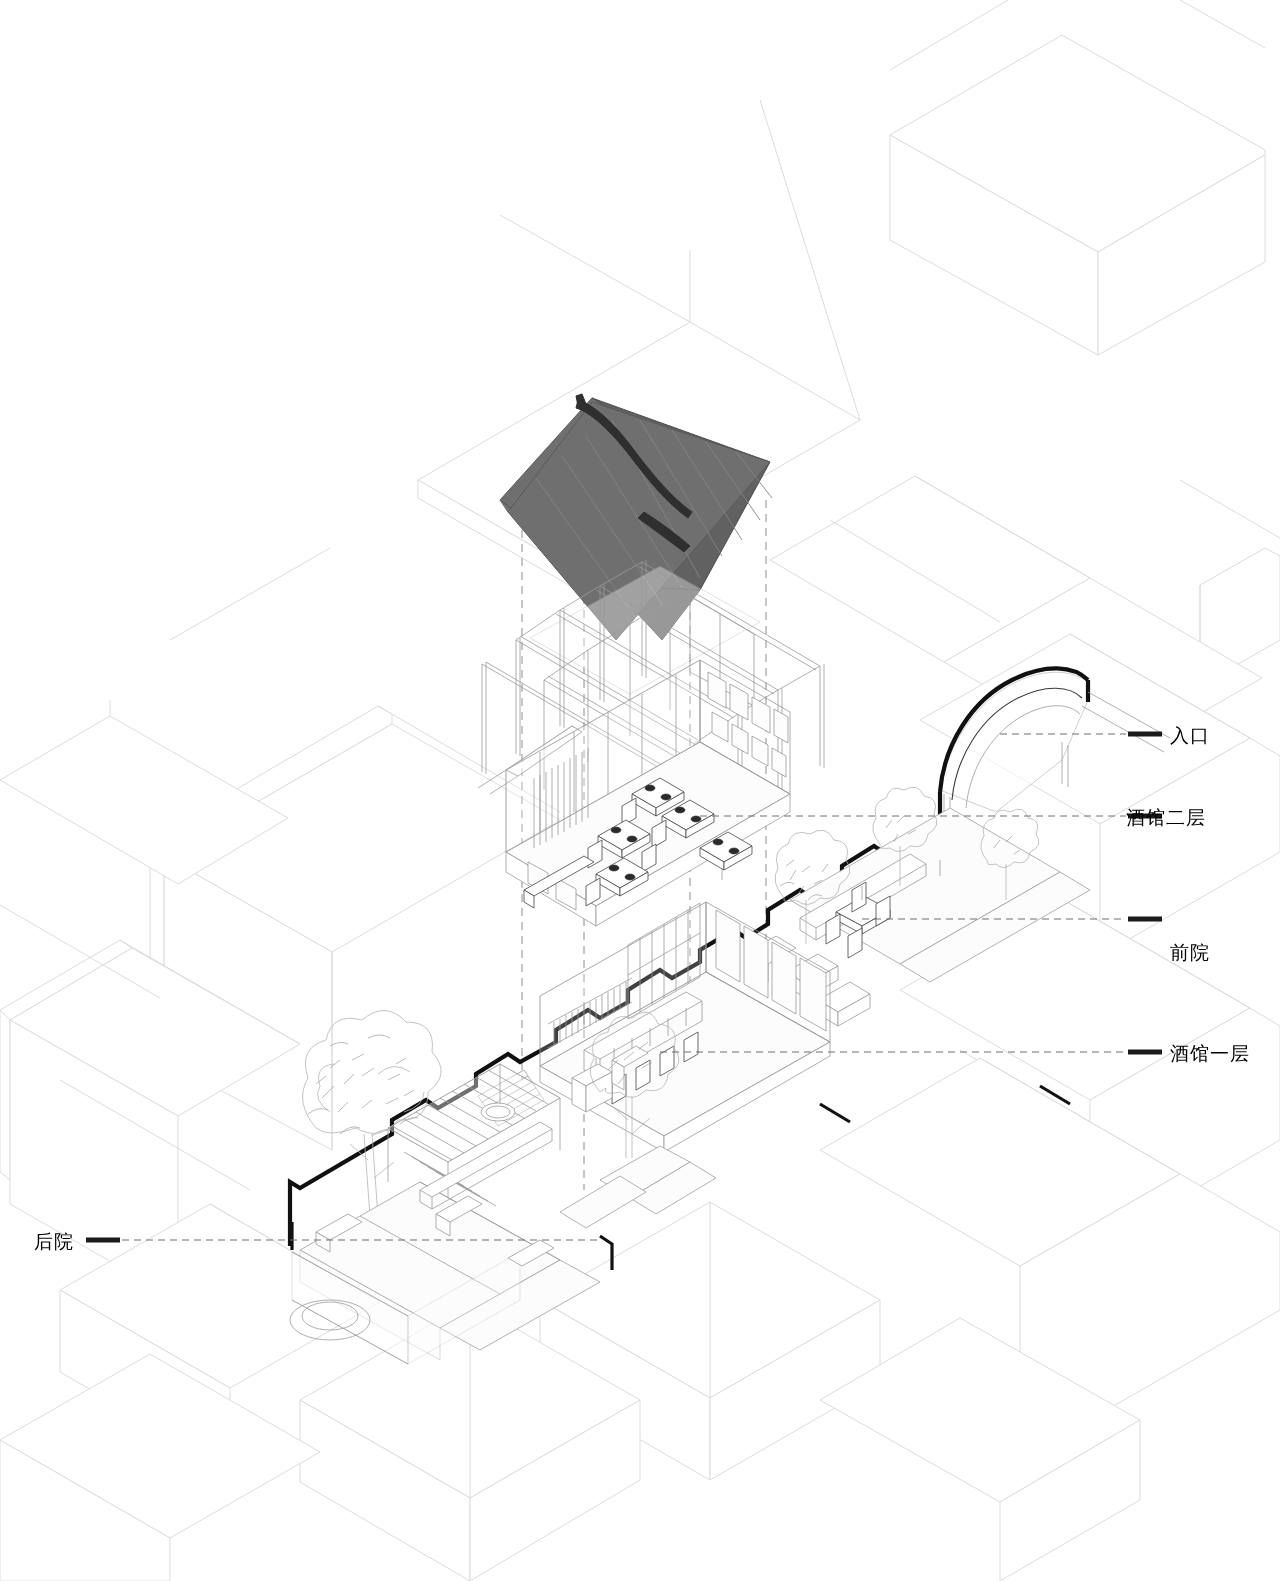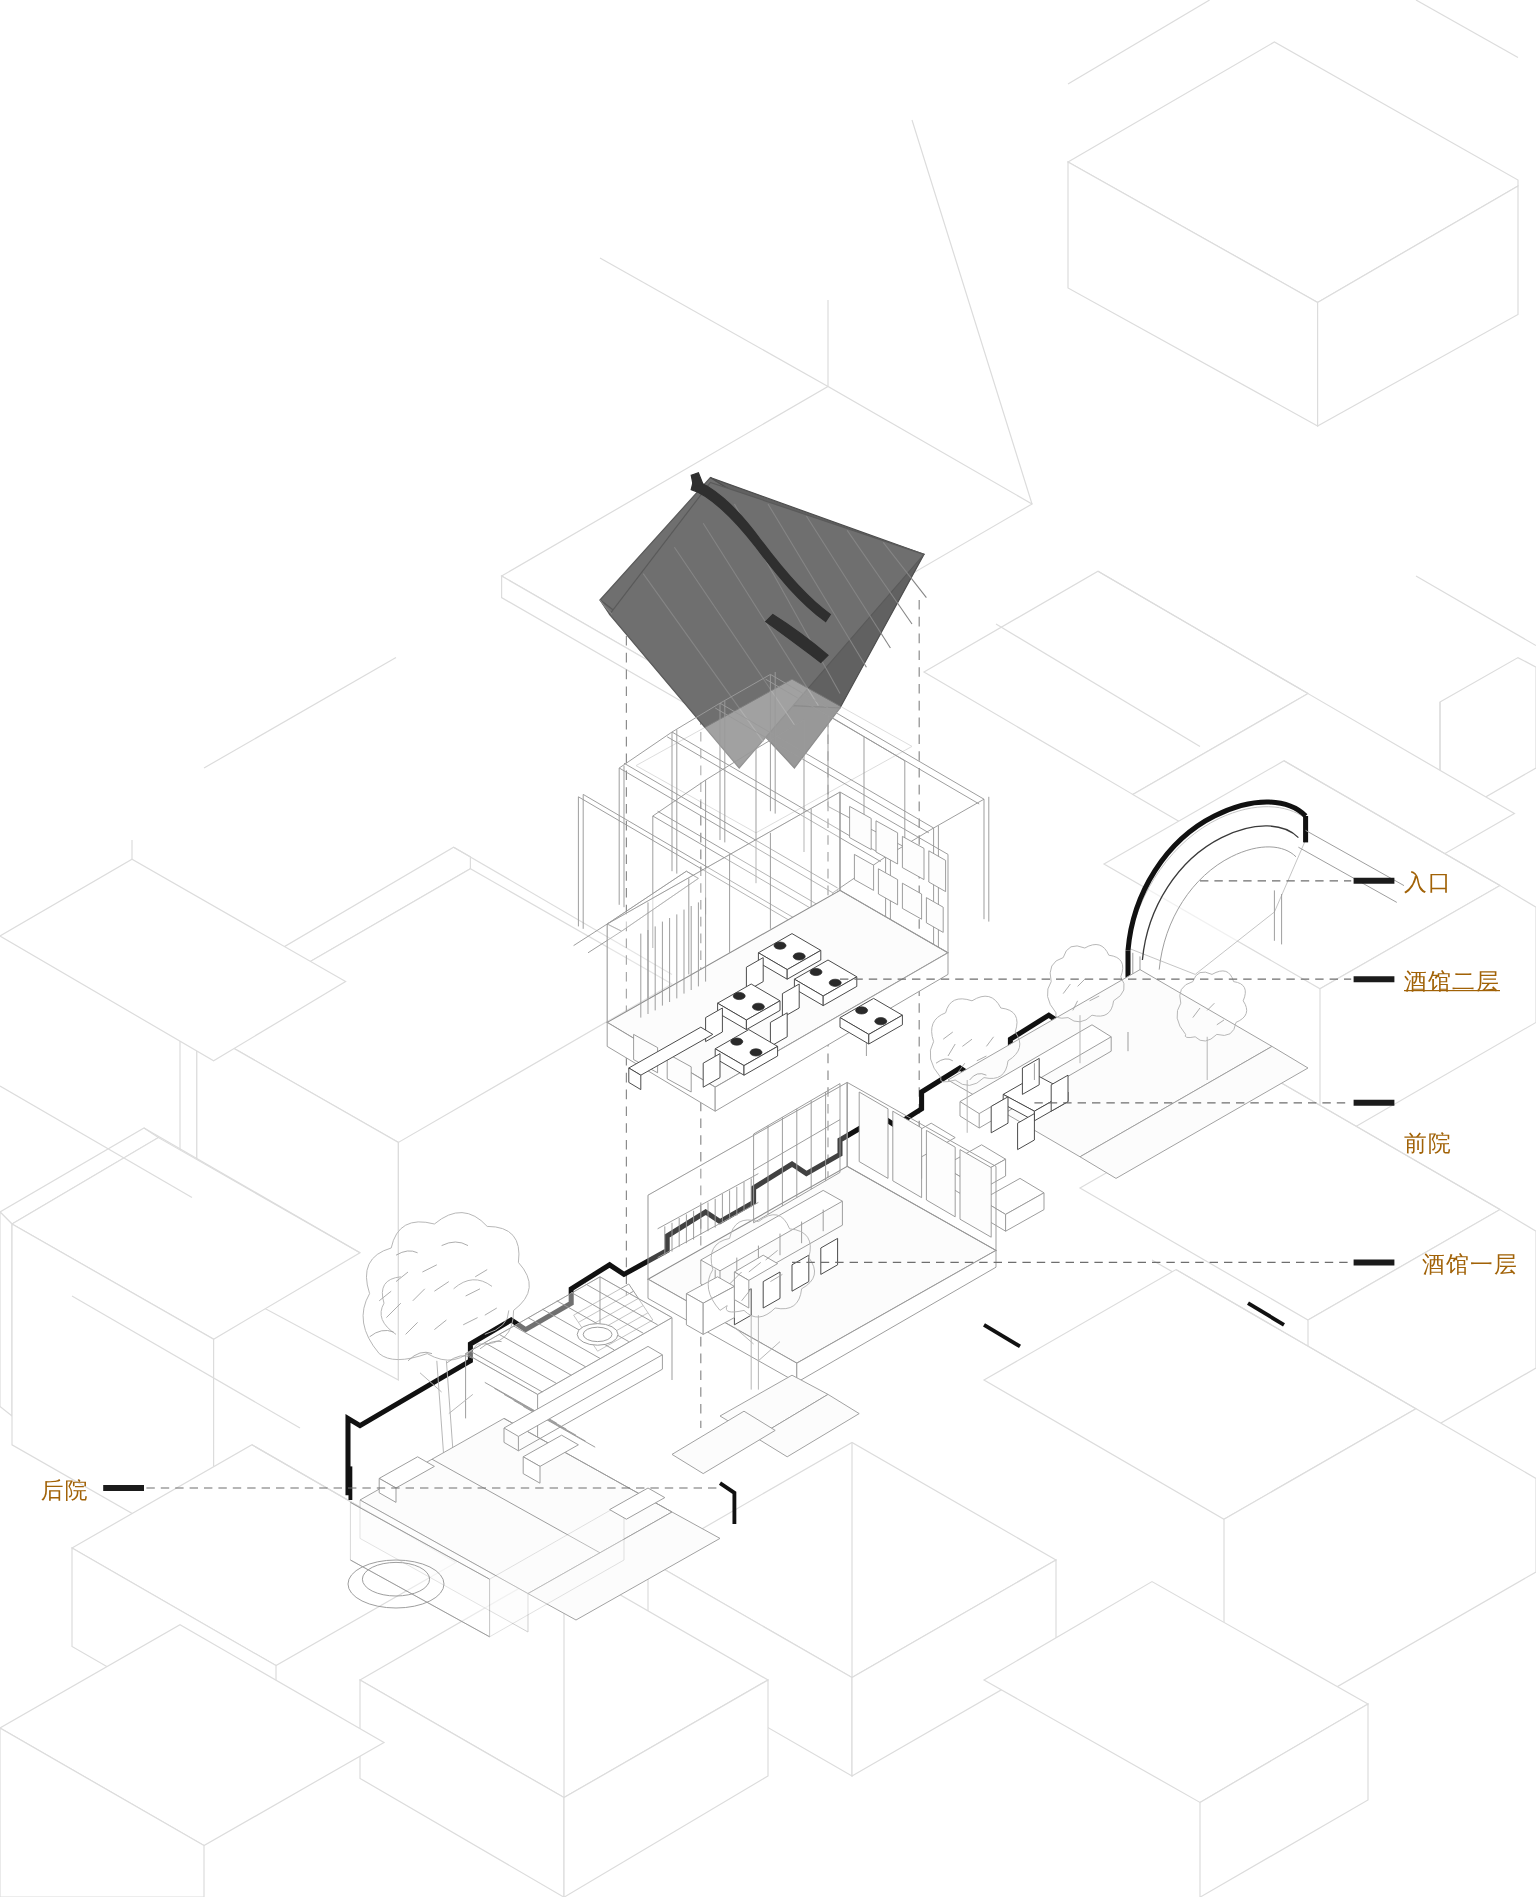--- a/index.html
+++ b/index.html
@@ -27,21 +27,21 @@
   .floorfill  {fill:#fcfcfc;stroke:#8a8a8a;stroke-width:0.9;}
   .furn       {fill:#ffffff;stroke:#444;stroke-width:0.8;}
   .furndark   {fill:#2a2a2a;stroke:#2a2a2a;stroke-width:0.6;}
   .tree       {fill:none;stroke:#b4b4b4;stroke-width:0.8;}
   .treeh      {fill:none;stroke:#9d9d9d;stroke-width:0.7;}
   .paving     {fill:#fcfcfc;stroke:#9e9e9e;stroke-width:0.8;}
 
   .labelText{
     position:absolute;
     font-size:19px;
-    color:#a16207;
+    color:#000000;
     letter-spacing:1px;
     white-space:nowrap;
     font-family:"DejaVu Sans","Liberation Sans",sans-serif;
   }
 </style>
 </head>
 <body>
 
 <div id="stage">
 
@@ -715,19 +715,19 @@
         <path class="leader" d="M660 1052 L1126 1052"></path>
         <path class="tick" d="M1128 1052 L1162 1052"></path>
         <path class="leader" d="M122 1240 L600 1240"></path>
         <path class="tick" d="M86 1240 L120 1240"></path>
       </g>
 
 </svg>
 
 <div id="labels">
       <div class="labelText" style="left: 1170px; top: 723px;">入口</div>
-      <div class="labelText" style="left: 1170px; top: 805px; text-decoration: underline;">酒馆二层</div>
+      <div class="labelText" style="left: 1126px; top: 805px;">酒馆二层</div>
       <div class="labelText" style="left: 1170px; top: 940px;">前院</div>
-      <div class="labelText" style="left: 1170px; top: 1041px; margin-left: 15px;">酒馆一层</div>
+      <div class="labelText" style="left: 1170px; top: 1041px;">酒馆一层</div>
       <div class="labelText" style="left: 34px; top: 1229px; font-family: Liberation Serif, serif;">后院</div>
     </div>
 
 </div>
 
 </body></html>

